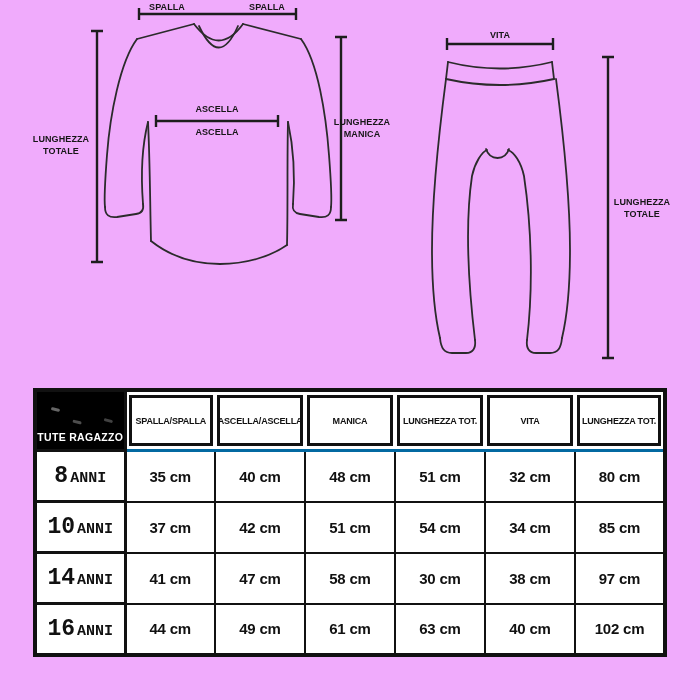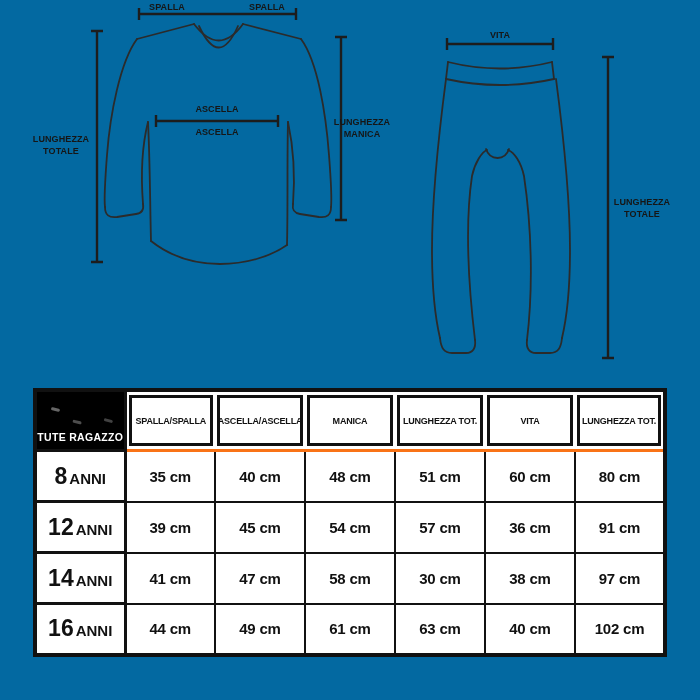--- a/index.html
+++ b/index.html
@@ -1,17 +1,17 @@
 <!DOCTYPE html>
 <html><head>
 <meta charset="utf-8">
 <style>
   html,body { margin:0; padding:0; background:#ffffff; }
   .stage {
-    position:relative; width:700px; height:700px; background:#0369a1;
+    position:relative; width:700px; height:700px; background:#f0abfc;
     font-family:"Liberation Sans", sans-serif; color:#161616; overflow:hidden;
   }
   .diagram-svg { position:absolute; left:0; top:0; }
   .lbl {
     position:absolute; font-weight:bold; font-size:9px; line-height:1.35;
     text-align:center; color:#161616; letter-spacing:0.1px;
   }
   
   table.size-table {
     position:absolute; left:33px; top:388px; width:634px;
@@ -24,33 +24,33 @@
   td.corner {
     background:#000; color:#fff; font-weight:bold; font-size:10.5px;
     letter-spacing:0.3px; text-align:center; vertical-align:bottom;
     padding-bottom:6px; border:3px solid #111; position:relative;margin-left:24px;
   }
   td.corner::before { 
     content:""; position:absolute; left:14px; top:16px; width:9px; height:3px;
     background:rgba(255,255,255,.40); border-radius:2px; transform:rotate(14deg);
     box-shadow:24px 7px 0 rgba(255,255,255,.30), 54px -2px 0 rgba(255,255,255,.26);
   }
-  th.hcell { border-bottom:3px solid #f97316; padding:3px 2px; vertical-align:middle; background:#fff; }
+  th.hcell { border-bottom:3px solid #0369a1; padding:3px 2px; vertical-align:middle; background:#fff; }
   .hbox {
     border:3px solid #111; height:45px; display:flex; align-items:center;
     justify-content:center; font-size:9px; font-weight:bold;
     letter-spacing:-0.2px; white-space:nowrap; color:#111;
   }
   tbody td.val {
     border:2px solid #111; text-align:center; font-weight:bold;
     font-size:15px; letter-spacing:-0.2px; color:#111; background:#fff;
   }
   tbody td.size-cell {
     border:3px solid #111; text-align:center; font-weight:bold;
-    color:#111; background:#fff; white-space:nowrap;
+    color:#111; background:#fff; white-space:nowrap;font-family:Liberation Mono, monospace;
   }
   .age-num { font-size:23px; font-weight:bold; }
   .age-unit { font-size:15px; font-weight:bold; margin-left:2px; }
 </style>
 </head>
 <body>
 
 <div class="stage">
 
   <svg class="diagram-svg" width="700" height="385" viewBox="0 0 700 385">
@@ -141,31 +141,31 @@
           </th>
       </tr>
     </thead>
     <tbody>
       <tr>
         <td class="size-cell"><span class="age-num">8</span><span class="age-unit">ANNI</span></td>
         <td class="val">35 cm</td>
         <td class="val">40 cm</td>
         <td class="val">48 cm</td>
         <td class="val">51 cm</td>
-        <td class="val">60 cm</td>
+        <td class="val">32 cm</td>
         <td class="val">80 cm</td>
       </tr>
       <tr>
-        <td class="size-cell"><span class="age-num">12</span><span class="age-unit">ANNI</span></td>
-        <td class="val">39 cm</td>
-        <td class="val">45 cm</td>
+        <td class="size-cell"><span class="age-num">10</span><span class="age-unit">ANNI</span></td>
+        <td class="val">37 cm</td>
+        <td class="val">42 cm</td>
+        <td class="val">51 cm</td>
         <td class="val">54 cm</td>
-        <td class="val">57 cm</td>
-        <td class="val">36 cm</td>
-        <td class="val">91 cm</td>
+        <td class="val">34 cm</td>
+        <td class="val">85 cm</td>
       </tr>
       <tr>
         <td class="size-cell"><span class="age-num">14</span><span class="age-unit">ANNI</span></td>
         <td class="val">41 cm</td>
         <td class="val">47 cm</td>
         <td class="val">58 cm</td>
         <td class="val">30 cm</td>
         <td class="val">38 cm</td>
         <td class="val">97 cm</td>
       </tr>

